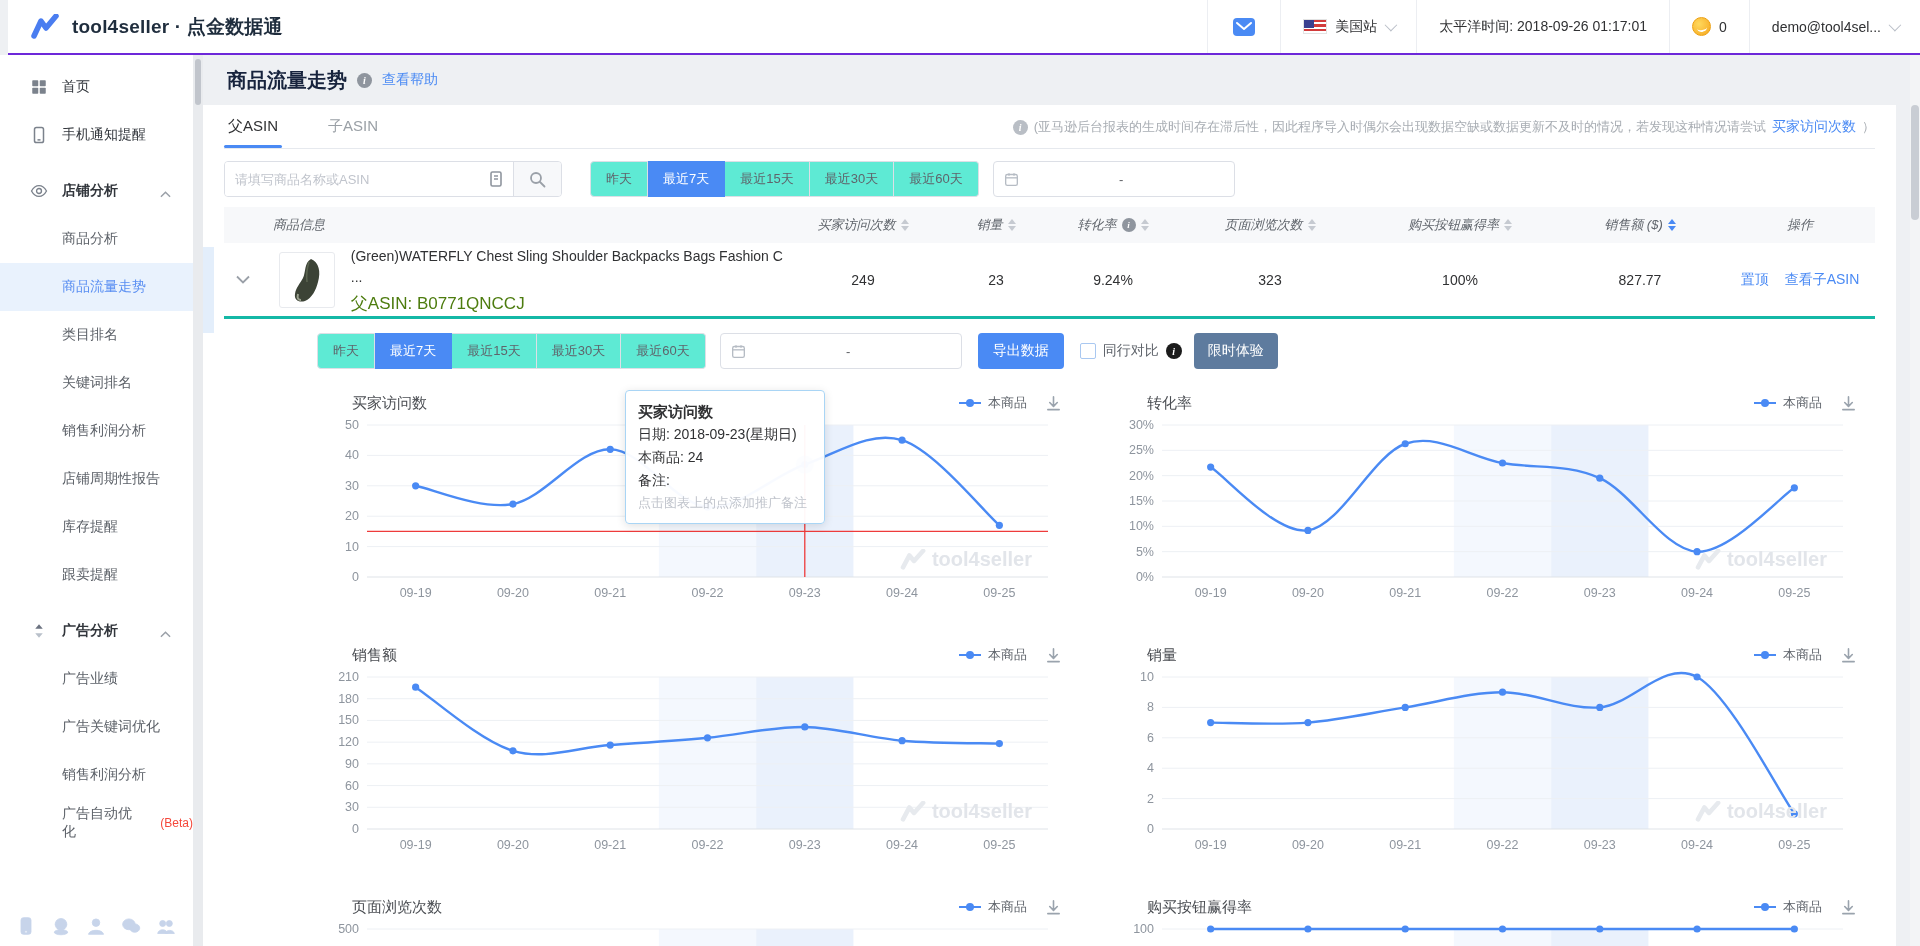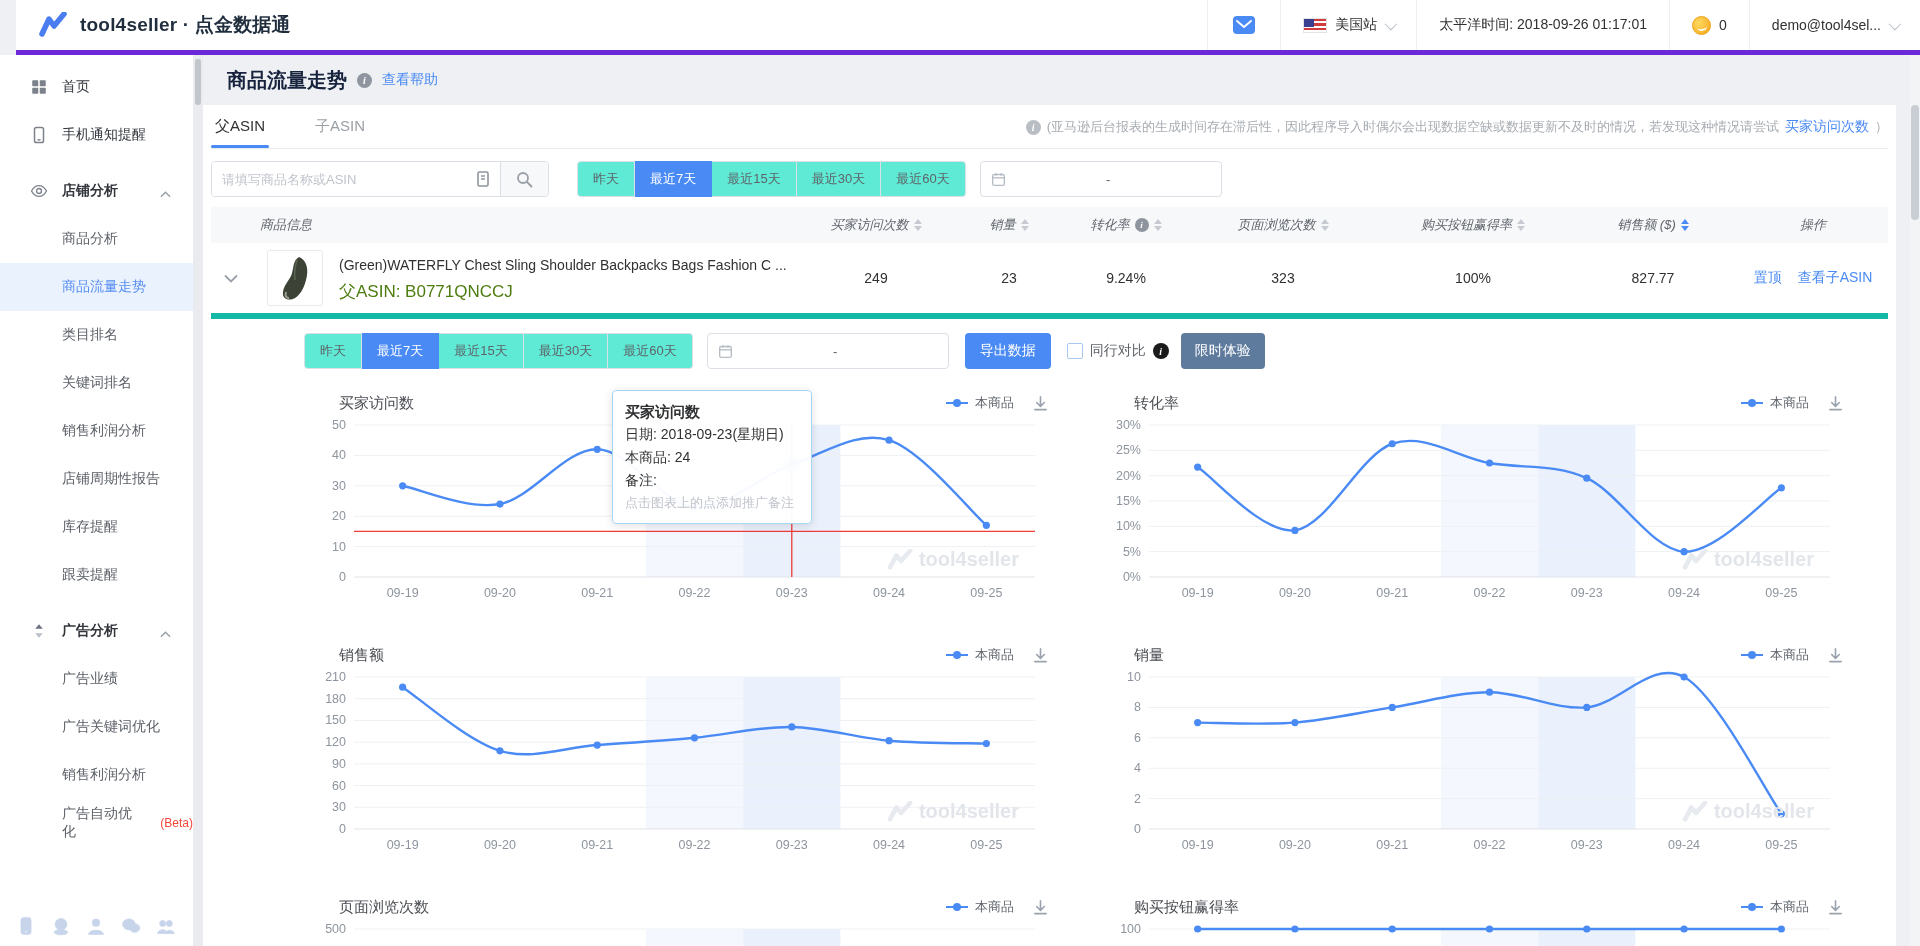--- a/index.html
+++ b/index.html
@@ -1,22 +1,22 @@
 <!DOCTYPE html>
 <html><head>
 <meta charset="utf-8">
 <style>
   * { margin:0; padding:0; box-sizing:border-box; }
   html,body { width:1920px; height:946px; overflow:hidden; background:#eef0f3;
     font-family:"Liberation Sans","DejaVu Sans",sans-serif; }
   .app { position:relative; width:1920px; height:946px; }
 
   
-  .topbar { position:absolute; top:0; left:16px; right:0; height:55px; background:#fff;
-    border-bottom:5px solid #6d28d9; display:flex; align-items:center; z-index:30; }
+  .topbar { position:absolute; top:0; left:8px; right:0; height:55px; background:#fff;
+    border-bottom:2px solid #6d28d9; display:flex; align-items:center; z-index:30; }
   .brand { display:flex; align-items:center; gap:10px; padding-left:22px; }
   .brand-name { font-size:19px; font-weight:bold; color:#1f2d3d; letter-spacing:.2px; }
   .tb-right { margin-left:auto; display:flex; align-items:center; height:100%; }
   .tb-item { display:flex; align-items:center; gap:8px; padding:0 22px; height:100%;
     border-left:1px solid #eceef2; font-size:14px; color:#303133; cursor:pointer; }
   .caret-down { width:9px; height:9px; border-right:1.6px solid #b9bec7; border-bottom:1.6px solid #b9bec7;
     transform:rotate(45deg) translateY(-2px); display:inline-block; }
   .flag { width:24px; height:15px; position:relative; overflow:hidden; border:1px solid #e3e3e3;
     background:repeating-linear-gradient(#d23b3b 0 2.2px,#fff 2.2px 4.4px); }
   .flag::after { content:""; position:absolute; left:0; top:0; width:10px; height:8px; background:#3a3f8f; }
@@ -44,21 +44,21 @@
   .content { position:absolute; left:203px; top:55px; right:0; bottom:0; background:#eef0f3; overflow:hidden; }
   .page-head { height:50px; display:flex; align-items:center; gap:10px; padding:0 24px; }
   .page-title { font-size:20px; font-weight:bold; color:#17233d; }
   .info-dot { width:15px; height:15px; border-radius:50%; background:#8f959e; color:#fff; display:inline-flex;
     align-items:center; justify-content:center; font-size:10px; font-style:italic; font-weight:bold; font-family:"Liberation Serif",serif; }
   .info-dot::after { content:"i"; }
   .info-dot.light { background:#b9bec5; }
   .info-dot.black { background:#1b1b1b; width:16px; height:16px; }
   .link { color:#4a8af4; font-size:14px; cursor:pointer; }
 
-  .card { background:#fff; margin:0 24px 0 0; height:841px; padding:0 8px; overflow:hidden; position:relative; }
+  .card { background:#fff; margin:0 24px 0 0; height:841px; padding:0 21px; overflow:hidden; position:relative; }
 
   .tabbar { height:44px; border-bottom:1px solid #e6e9ee; display:flex; align-items:flex-end; }
   .tab { font-size:15px; color:#9aa0a6; padding:0 4px 12px; margin-right:42px; cursor:pointer; position:relative; }
   .tab.active { color:#303133; }
   .tab.active::after { content:""; position:absolute; left:0; right:0; bottom:0; height:3px; background:#4a8af4; border-radius:2px; }
   .tab-notice { margin-left:auto; display:flex; align-items:center; gap:6px; padding-bottom:12px; font-size:13px; color:#a8adb3; }
 
   .filter-row { margin-top:12px; display:flex; align-items:center; height:36px; }
   .search-group { display:flex; align-items:stretch; height:36px; border:1px solid #dcdfe6; border-radius:4px; overflow:hidden; width:338px; }
   .search-input { border:none; outline:none; flex:1; padding:0 10px; font-size:13px; color:#303133; }
@@ -82,21 +82,21 @@
   .tgrid { display:grid; grid-template-columns:40px 1fr 156px 110px 124px 190px 190px 170px 150px; align-items:center; }
   .thead { background:#f7f8fa; height:36px; font-size:13px; color:#5f646b; }
   .th { display:flex; align-items:center; justify-content:center; gap:5px;font-style:italic; }
   .th.left { justify-content:flex-start; padding-left:49px; grid-column:1 / span 2; }
   .sort { display:inline-flex; flex-direction:column; gap:2px; cursor:pointer; }
   .sort i { width:0; height:0; border-left:4px solid transparent; border-right:4px solid transparent; display:block; }
   .sort .up { border-bottom:5px solid #c6cad1; }
   .sort .dn { border-top:5px solid #c6cad1; }
   .sort.active .up { border-bottom-color:#4a8af4; }
   .sort.active .dn { border-top-color:#4a8af4; }
-  .trow { height:76px; border-bottom:6px solid #14b8a6; font-size:14px; color:#303133; position:relative; }
+  .trow { height:76px; border-bottom:3px solid #14b8a6; font-size:14px; color:#303133; position:relative; }
   .trow .cell { text-align:center; }
   .expand-indicator { position:absolute; left:-24px; top:4px; width:14px; height:86px; background:#e3eefb; }
   .chev { display:flex; justify-content:center; cursor:pointer; }
   .prod { display:flex; align-items:center; gap:16px; padding-left:36px; grid-column:1 / span 2; }
   .prod-img { width:56px; height:56px; border:1px solid #e8eaee; border-radius:3px; background:#fff;
     display:flex; align-items:center; justify-content:center; flex:0 0 56px; }
   .prod-title { font-size:14px; color:#303133; line-height:21px; }
   .prod-asin { font-size:17px; color:#4d7c0f; line-height:20px;margin-top:6px; }
   .actions { display:flex; gap:16px; justify-content:center; font-size:14px; }
 

